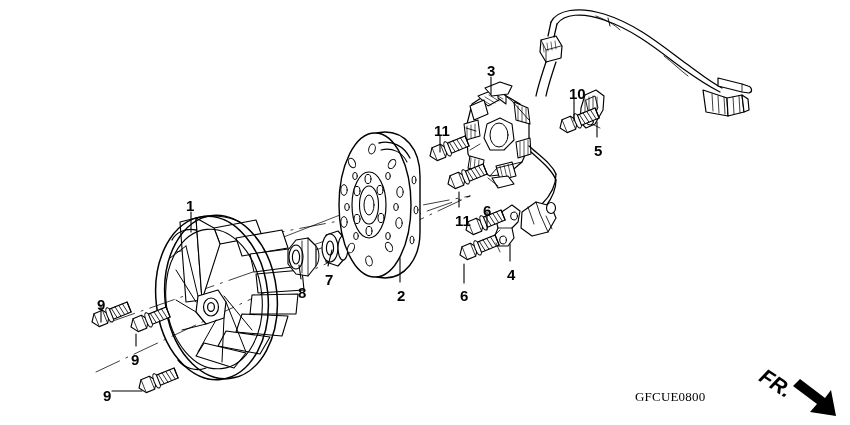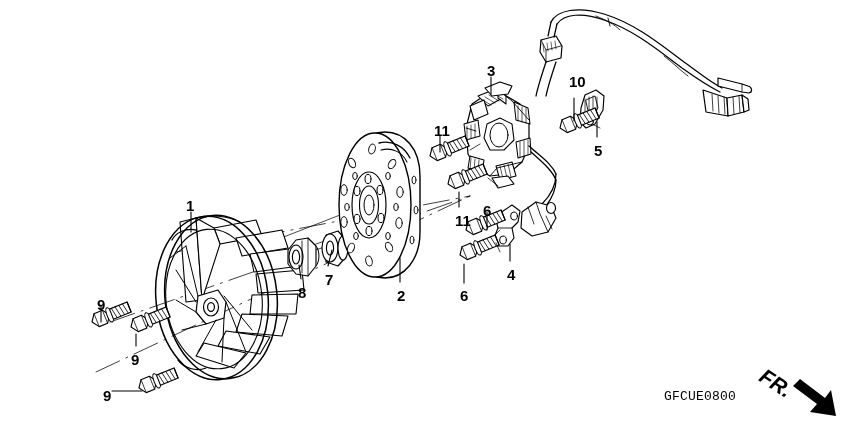--- a/index.html
+++ b/index.html
@@ -10,22 +10,22 @@
   }
   #stage{position:absolute;left:0;top:0;width:850px;height:425px;}
   svg.layer{position:absolute;left:0;top:0;width:850px;height:425px;}
   .callout{
     position:absolute;
     font-family:"Liberation Sans", sans-serif;
     font-size:15px;font-weight:700;color:#000;
     line-height:1;white-space:nowrap;
   }
   #diagram-code{
-    position:absolute;left:664px;top:389px;
-    font-family:Liberation Mono, monospace;
+    position:absolute;left:635px;top:389px;
+    font-family:Liberation Serif, serif;
     font-size:13px;letter-spacing:.2px;color:#000;white-space:nowrap;
   }
   #fr-indicator{position:absolute;left:762px;top:358px;width:88px;height:67px;}
   #fr-indicator .fr-text{
     position:absolute;left:6px;top:6px;
     font-family:"Liberation Sans", sans-serif;
     font-size:21px;font-weight:700;font-style:italic;color:#000;
     transform:rotate(33deg);transform-origin:left top;white-space:nowrap;
   }
 </style>
@@ -348,21 +348,21 @@
   <div class="callout" style="left:487px;top:63px;">3</div>
   <div class="callout" style="left:507px;top:267px;">4</div>
   <div class="callout" style="left:594px;top:143px;">5</div>
   <div class="callout" style="left:483px;top:203px;">6</div>
   <div class="callout" style="left:460px;top:288px;">6</div>
   <div class="callout" style="left:325px;top:272px;">7</div>
   <div class="callout" style="left:298px;top:285px;">8</div>
   <div class="callout" style="left:97px;top:297px;">9</div>
   <div class="callout" style="left:131px;top:352px;">9</div>
   <div class="callout" style="left:103px;top:388px;">9</div>
-  <div class="callout" style="left:569px;top:74px;">10</div>
+  <div class="callout" style="left:569px;top:86px;">10</div>
   <div class="callout" style="left:434px;top:123px;">11</div>
   <div class="callout" style="left:455px;top:213px;">11</div>
 
   <div id="diagram-code">GFCUE0800</div>
 
   <div id="fr-indicator">
     <span class="fr-text">FR.</span>
     <svg width="88" height="67" viewBox="0 0 88 67">
       <path d="M38,21 L63,40 L69,32 L74,58 L48,54 L55,46 L31,28 Z" fill="#000"></path>
     </svg>

